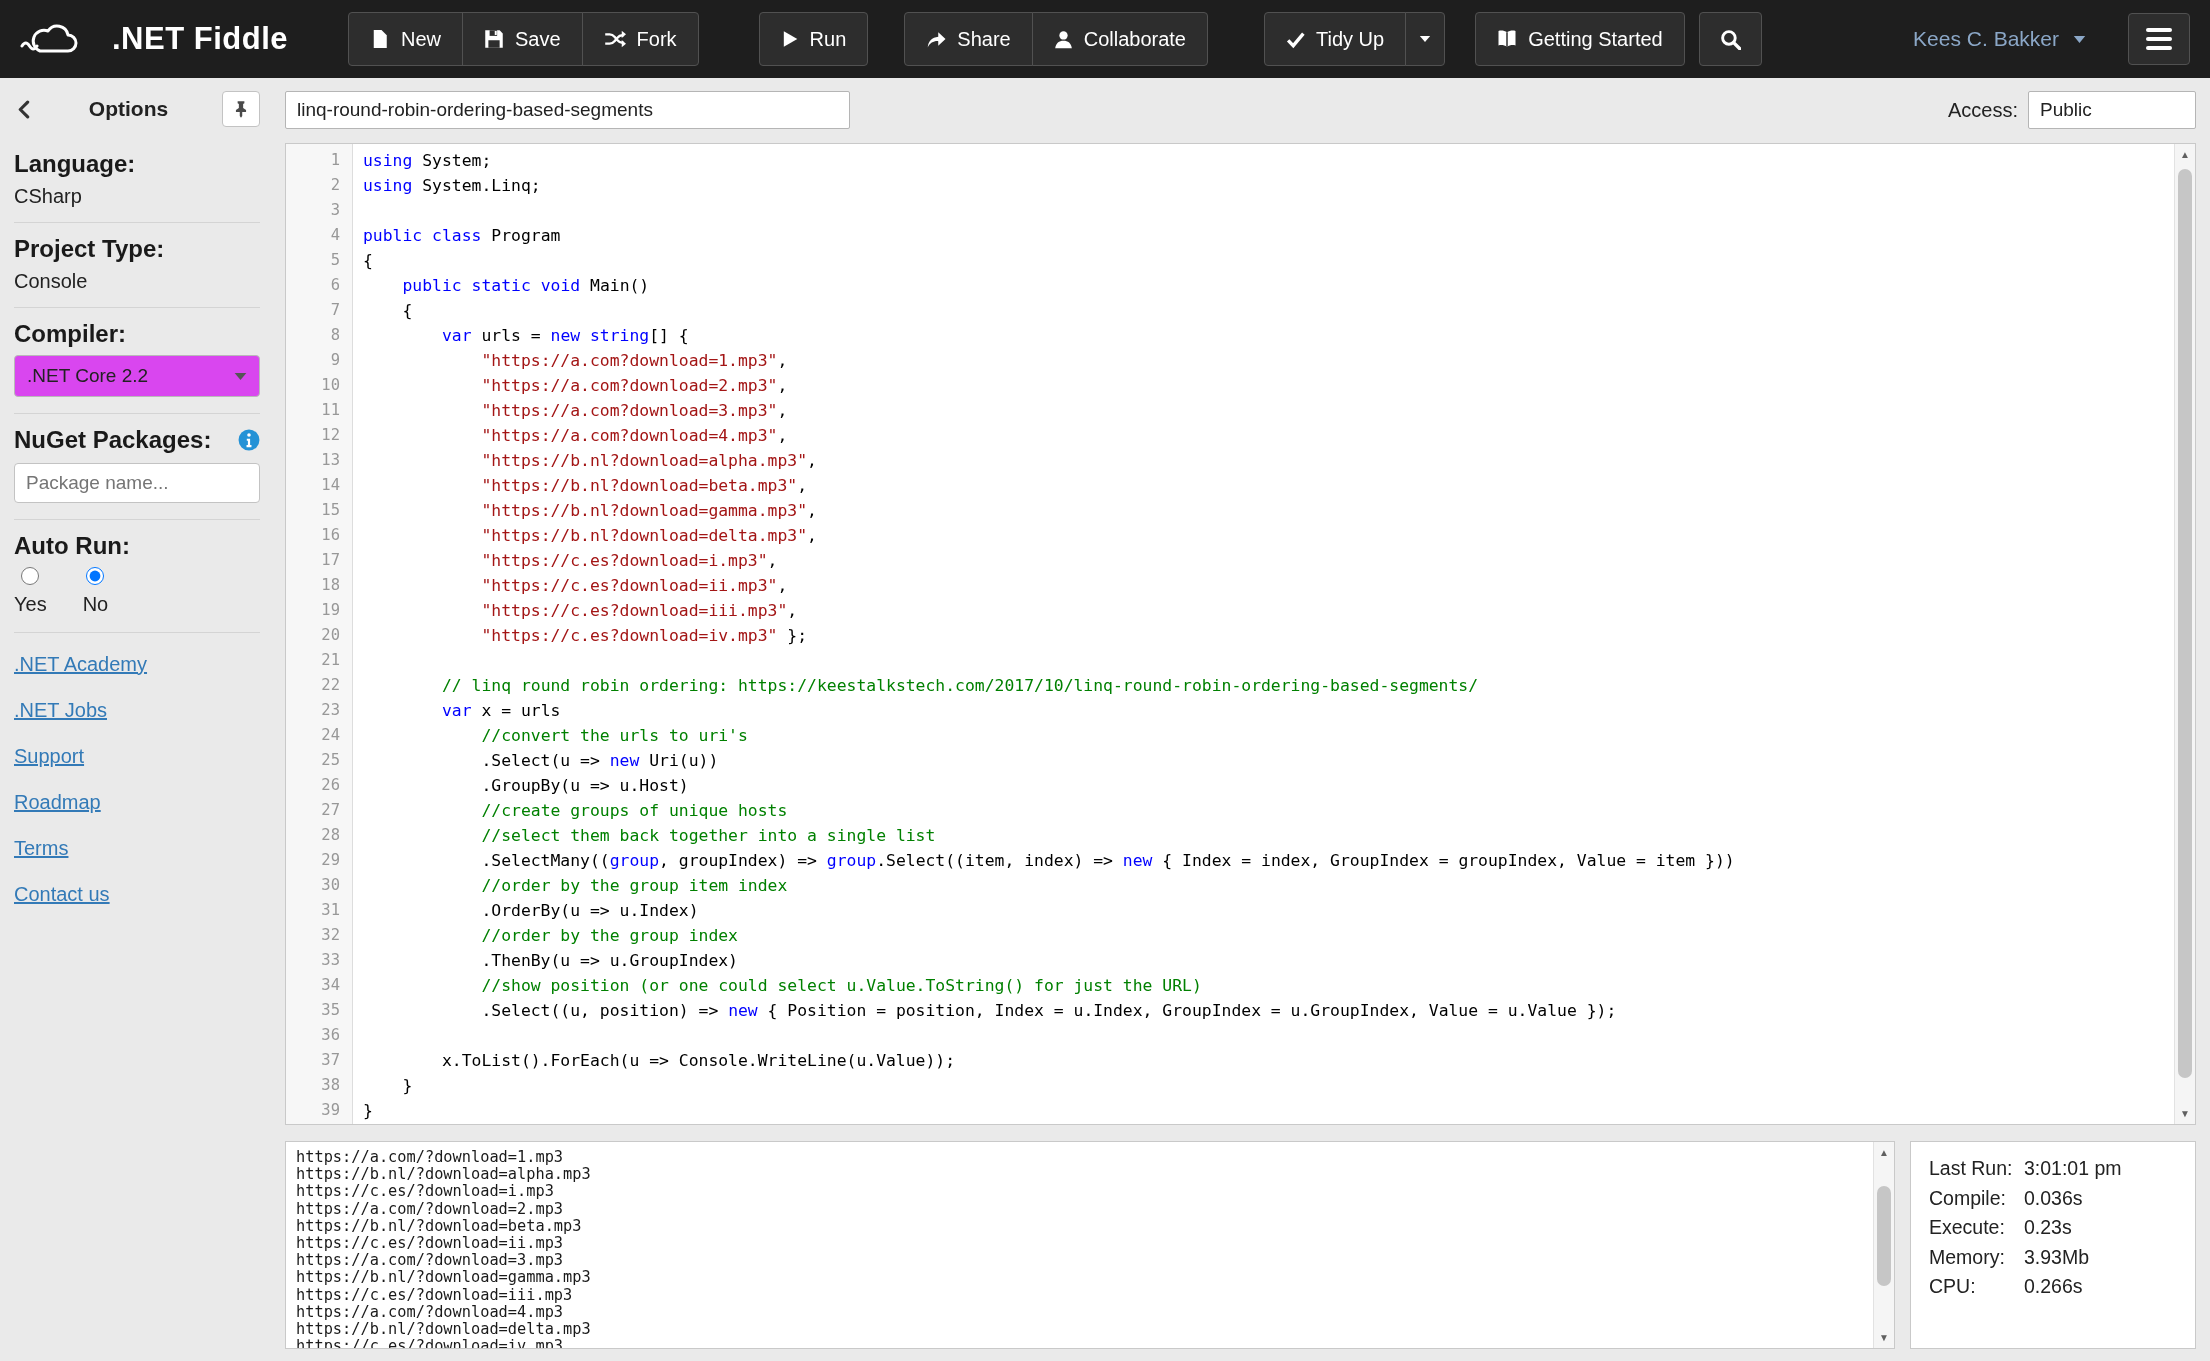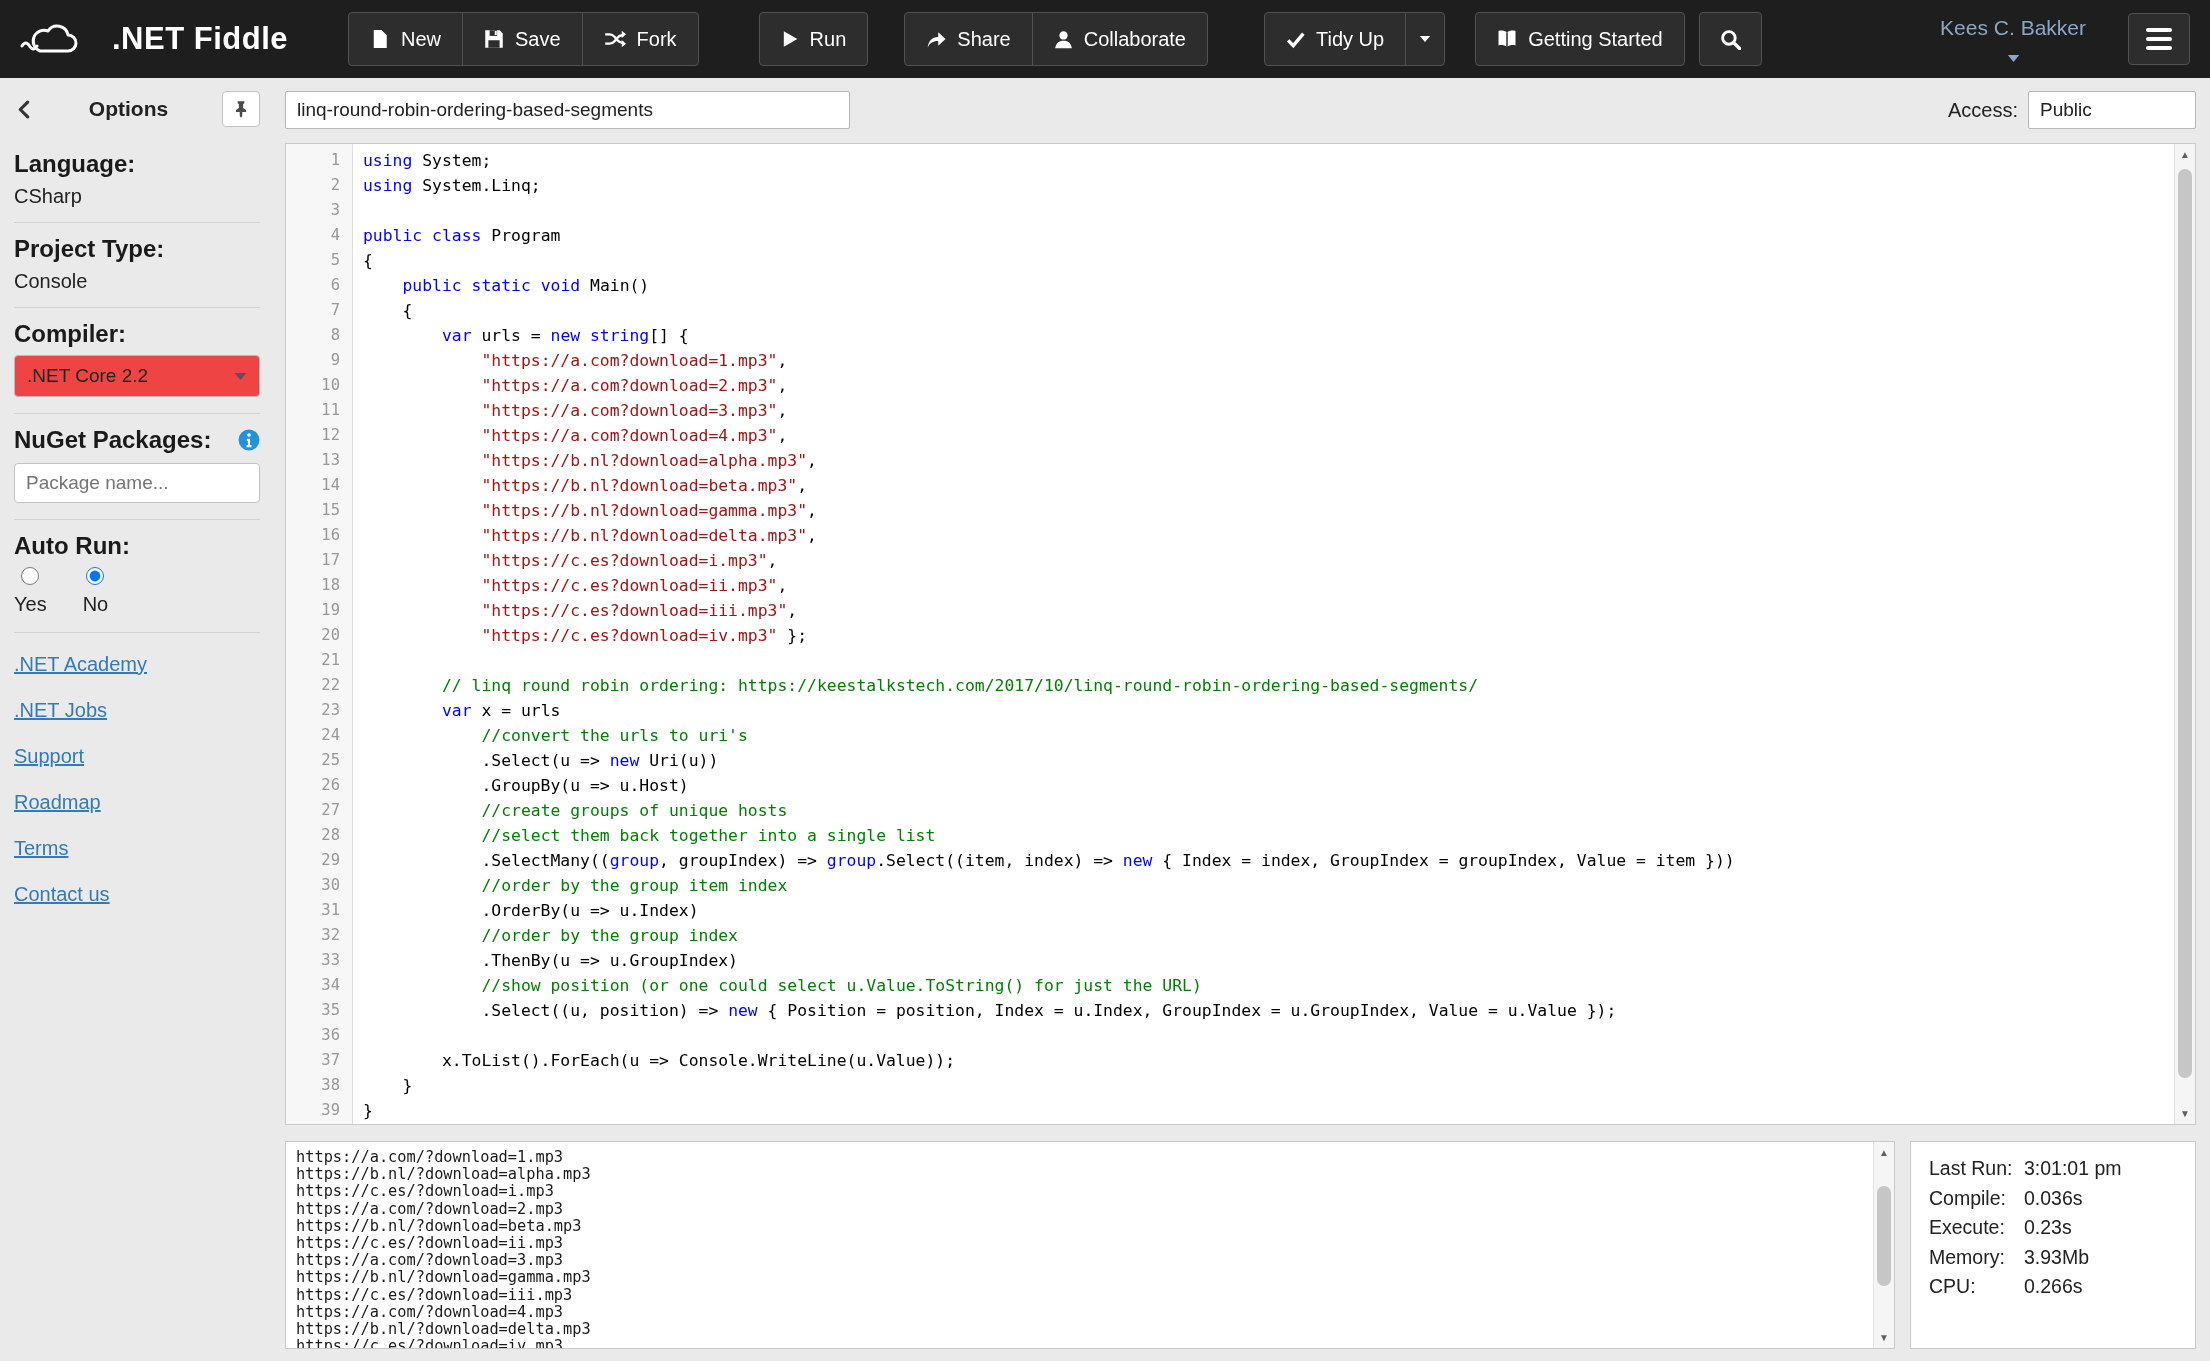--- a/index.html
+++ b/index.html
@@ -26,38 +26,38 @@
     padding: 0 21px; cursor: pointer; font-family: inherit; white-space: nowrap;
   }
   .btn-group .nav-btn + .nav-btn { margin-left: -1px; }
   .btn-group .nav-btn:first-child { border-radius: 4px 0 0 4px; }
   .btn-group .nav-btn:last-child { border-radius: 0 4px 4px 0; }
   .btn-group .nav-btn:only-child { border-radius: 4px; }
   .caret-btn { padding: 0 13px; }
   .g1 { margin-right: 60px; } .g2 { margin-right: 36px; } .g3 { margin-right: 56px; }
   .g4 { margin-right: 30px; } .g5 { margin-right: 14px; }
   .spacer { flex: 1; }
-  .user-menu { color: #8ba7c7; font-size: 21px; display: flex; align-items: center; gap: 14px; margin-right: 42px; cursor: pointer; white-space: nowrap; background: none; border: none; font-family: inherit; flex-direction: column; }
+  .user-menu { color: #8ba7c7; font-size: 21px; display: flex; align-items: center; gap: 14px; margin-right: 42px; cursor: pointer; white-space: nowrap; background: none; border: none; font-family: inherit; }
   .burger {
     width: 62px; height: 52px; background: #2d2d2d; border: 1px solid #515151; border-radius: 4px;
     display: flex; flex-direction: column; justify-content: center; align-items: center; gap: 5px; cursor: pointer;
   }
   .burger span { width: 26px; height: 4px; background: #fff; border-radius: 2px; }
 
   
   .sidebar { position: absolute; top: 78px; left: 0; width: 274px; bottom: 0; padding: 0 14px; }
   .side-header { display: flex; align-items: center; height: 62px; }
   .back-btn { background: none; border: none; cursor: pointer; padding: 2px; }
   .side-title { flex: 1; text-align: center; font-size: 21px; font-weight: bold; color: #222; }
   .pin-btn { width: 38px; height: 36px; background: #fff; border: 1px solid #c3c3c3; border-radius: 4px; display: flex; align-items: center; justify-content: center; cursor: pointer; }
   .side-label { font-size: 24px; font-weight: bold; color: #1a1a1a; margin: 10px 0 7px; }
   .side-value { font-size: 20px; color: #222; margin-bottom: 14px; }
   .sep { border-top: 1px solid #d4d4d4; margin: 10px 0 12px; }
   .select-box {
-    height: 42px; background: #ef4444; border: 1px solid #b9b9b9; border-radius: 4px;
+    height: 42px; background: #d946ef; border: 1px solid #b9b9b9; border-radius: 4px;
     display: flex; align-items: center; justify-content: space-between; padding: 0 12px;
     font-size: 19px; color: #222; margin-bottom: 16px; cursor: pointer;
   }
   .text-input {
     width: 100%; height: 40px; border: 1px solid #c3c3c3; border-radius: 4px;
     padding: 0 11px; font-size: 19px; font-family: inherit; color: #6d28d9; background: #fff;
   }
   .nuget-row { display: flex; align-items: center; justify-content: space-between; margin: 12px 0 9px; }
   .radio-row { display: flex; align-items: center; gap: 36px; margin: 6px 0 16px; }
   .radio-opt { display: flex; align-items: center; gap: 8px; font-size: 20px; color: #222; flex-direction: column; }

